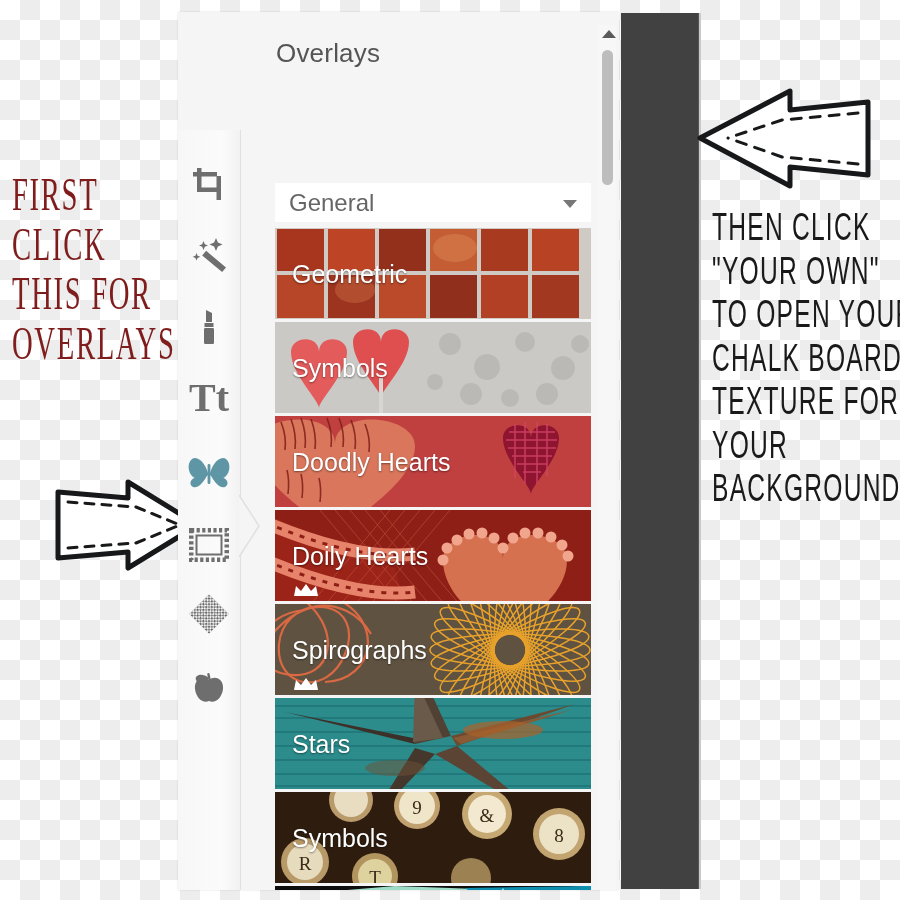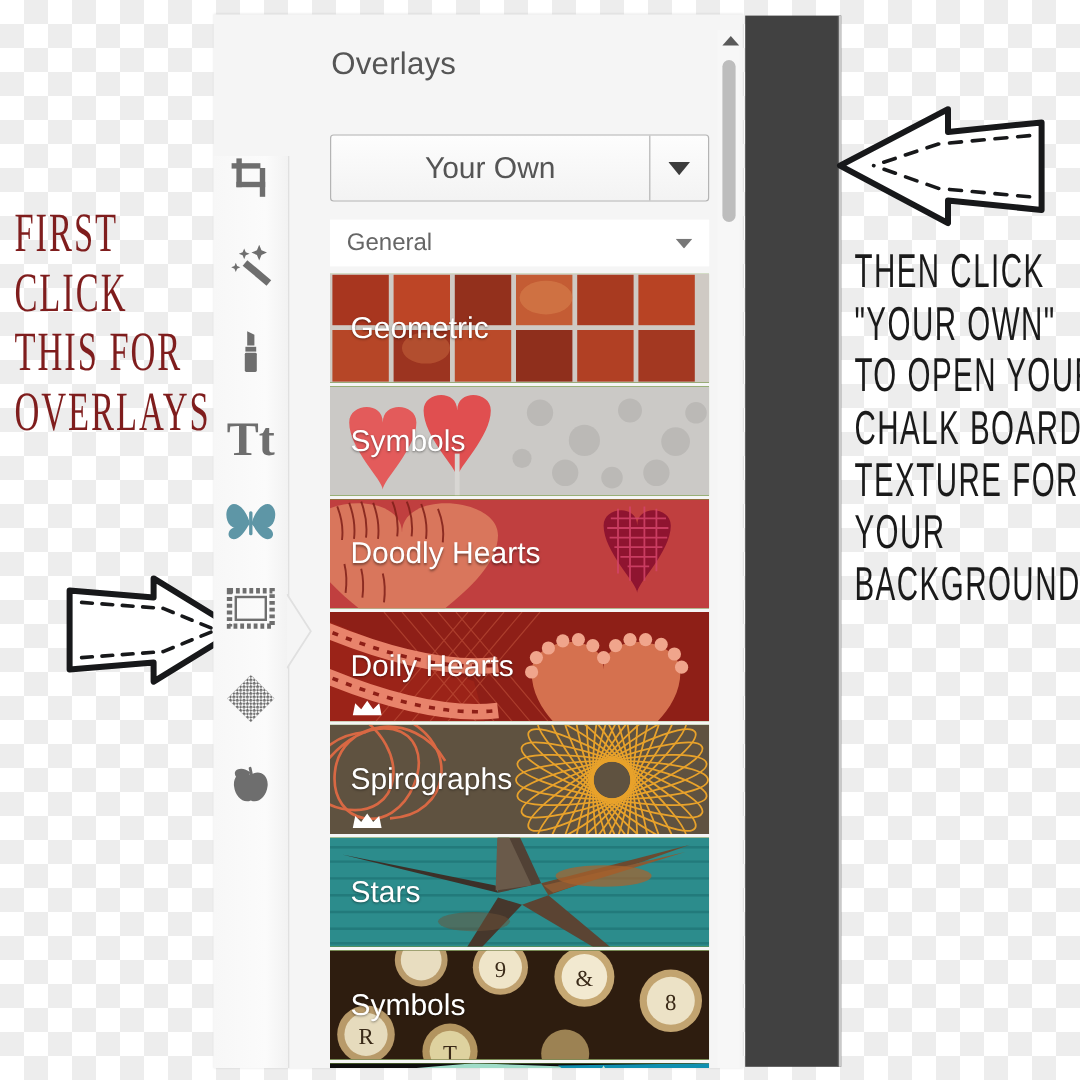--- a/index.html
+++ b/index.html
@@ -61,21 +61,21 @@
   #toolbar-rail{
     position:absolute;left:0;top:118px;width:62px;height:760px;
     background:linear-gradient(to right,#f7f7f7 0%,#fbfbfb 70%,#f2f2f2 100%);
     box-shadow:1px 0 0 #e3e3e3;
   }
   #toolbar-divider{
     position:absolute;left:62px;top:118px;width:1px;height:760px;background:#e0e0e0;
   }
   .tool{
     position:absolute;left:0;width:62px;height:72px;
-    display:flex;align-items:flex-start;justify-content:center;
+    display:flex;align-items:flex-end;justify-content:center;
     cursor:pointer;
   }
   .tool svg{display:block;}
   #tool-pointer{
     position:absolute;left:61px;top:483px;width:22px;height:62px;
     pointer-events:none;
   }
 
   #your-own-button{
     position:absolute;left:97px;top:100px;width:316px;height:56px;
@@ -91,21 +91,21 @@
     width:48px;border-left:1px solid #b4b4b4;
     display:flex;align-items:center;justify-content:center;
   }
 
   #category-select{
     position:absolute;left:97px;top:171px;width:316px;height:39px;
     background:#ffffff;display:flex;align-items:center;
     box-sizing:border-box;
   }
   #category-label{
-    margin-left:14px;font-size:20px;color:#666;flex:1;
+    margin-left:14px;font-size:24px;color:#666;flex:1;
   }
   #category-caret{margin-right:14px;}
 
   
   #thumb-list{
     position:absolute;left:97px;top:216px;width:316px;height:662px;
     overflow:hidden;
   }
   .thumb{
     position:relative;width:316px;height:91px;margin-bottom:3px;
@@ -268,28 +268,20 @@
       <svg width="38" height="38" viewBox="0 0 38 38">
         <g fill="#6e6e6e">
           <path d="M19 10 C12 4 4 7 6 12 C8 17 15 14 19 10 Z"></path>
           <rect x="17.8" y="5" width="2.4" height="8" rx="1.2" transform="rotate(-12 19 9)"></rect>
           <path d="M19 12 C25 7 34 11 33 21 C32 30 25 36 19 33 C13 36 6 30 5 21 C4 11 13 7 19 12 Z"></path>
         </g>
       </svg>
     </span>
   </div>
 
-  <div id="your-own-button">
-    <div id="your-own-main">Your Own</div>
-    <div id="your-own-caret">
-      <svg width="18" height="11" viewBox="0 0 18 11">
-          <path d="M0 0 L18 0 L9 11 Z" fill="#3c3c3c"></path>
-        </svg>
-    </div>
-  </div>
 
   <div id="category-select">
     <div id="category-label">General</div>
     <div id="category-caret">
       <svg width="14" height="8" viewBox="0 0 14 8">
           <path d="M0 0 L14 0 L7 8 Z" fill="#777"></path>
         </svg>
     </div>
   </div>
 

